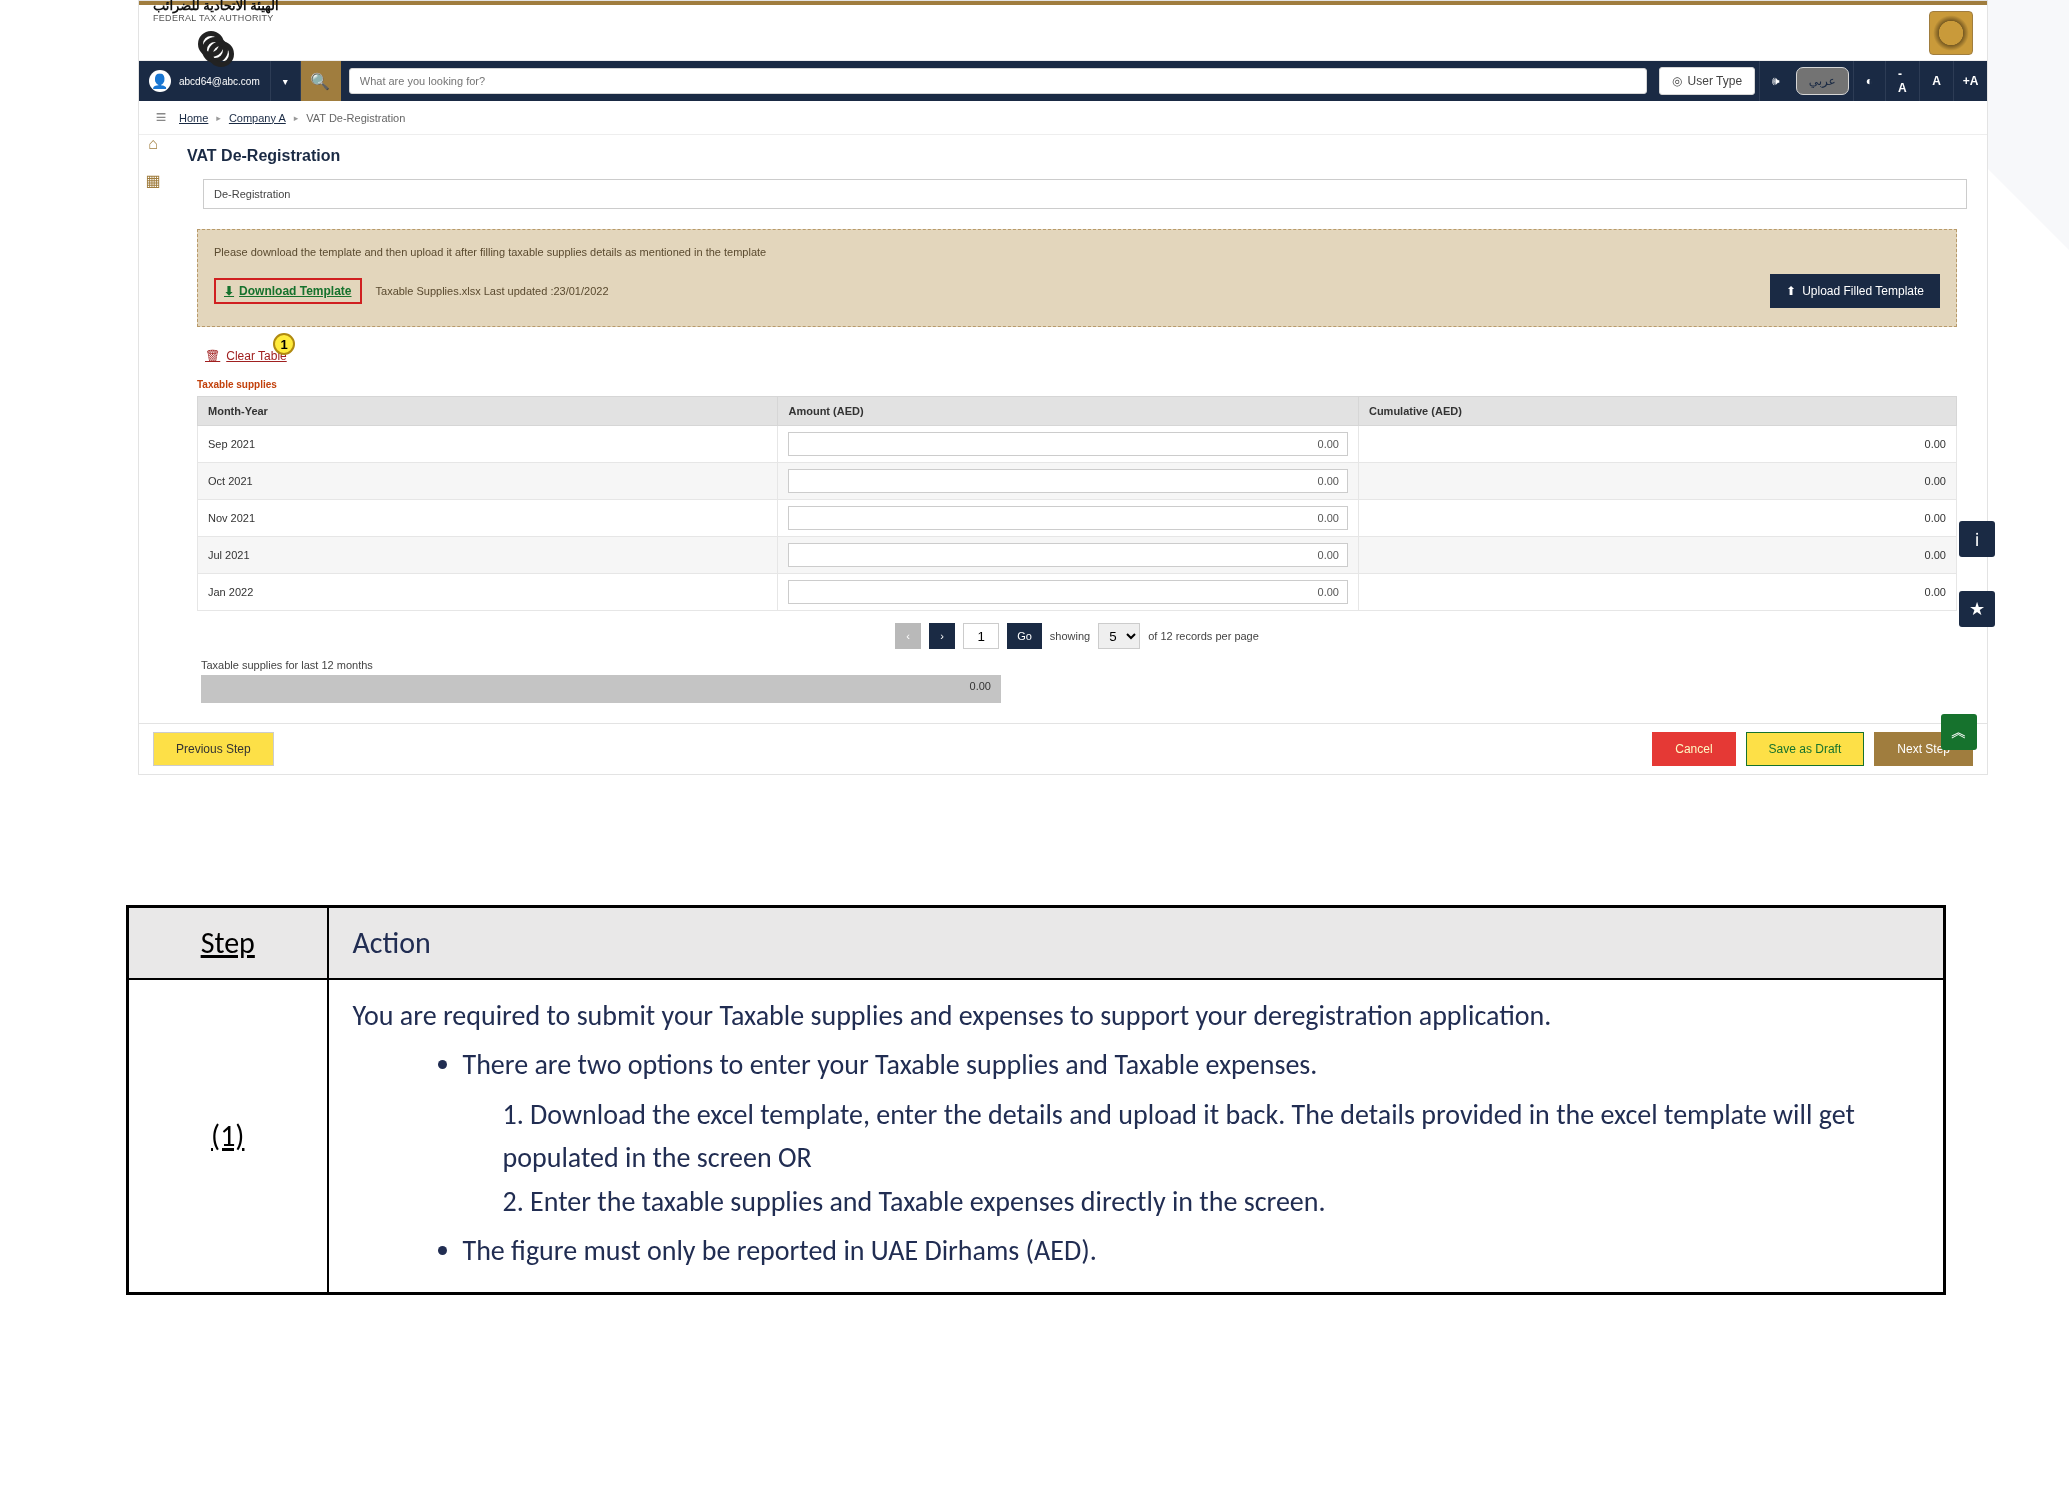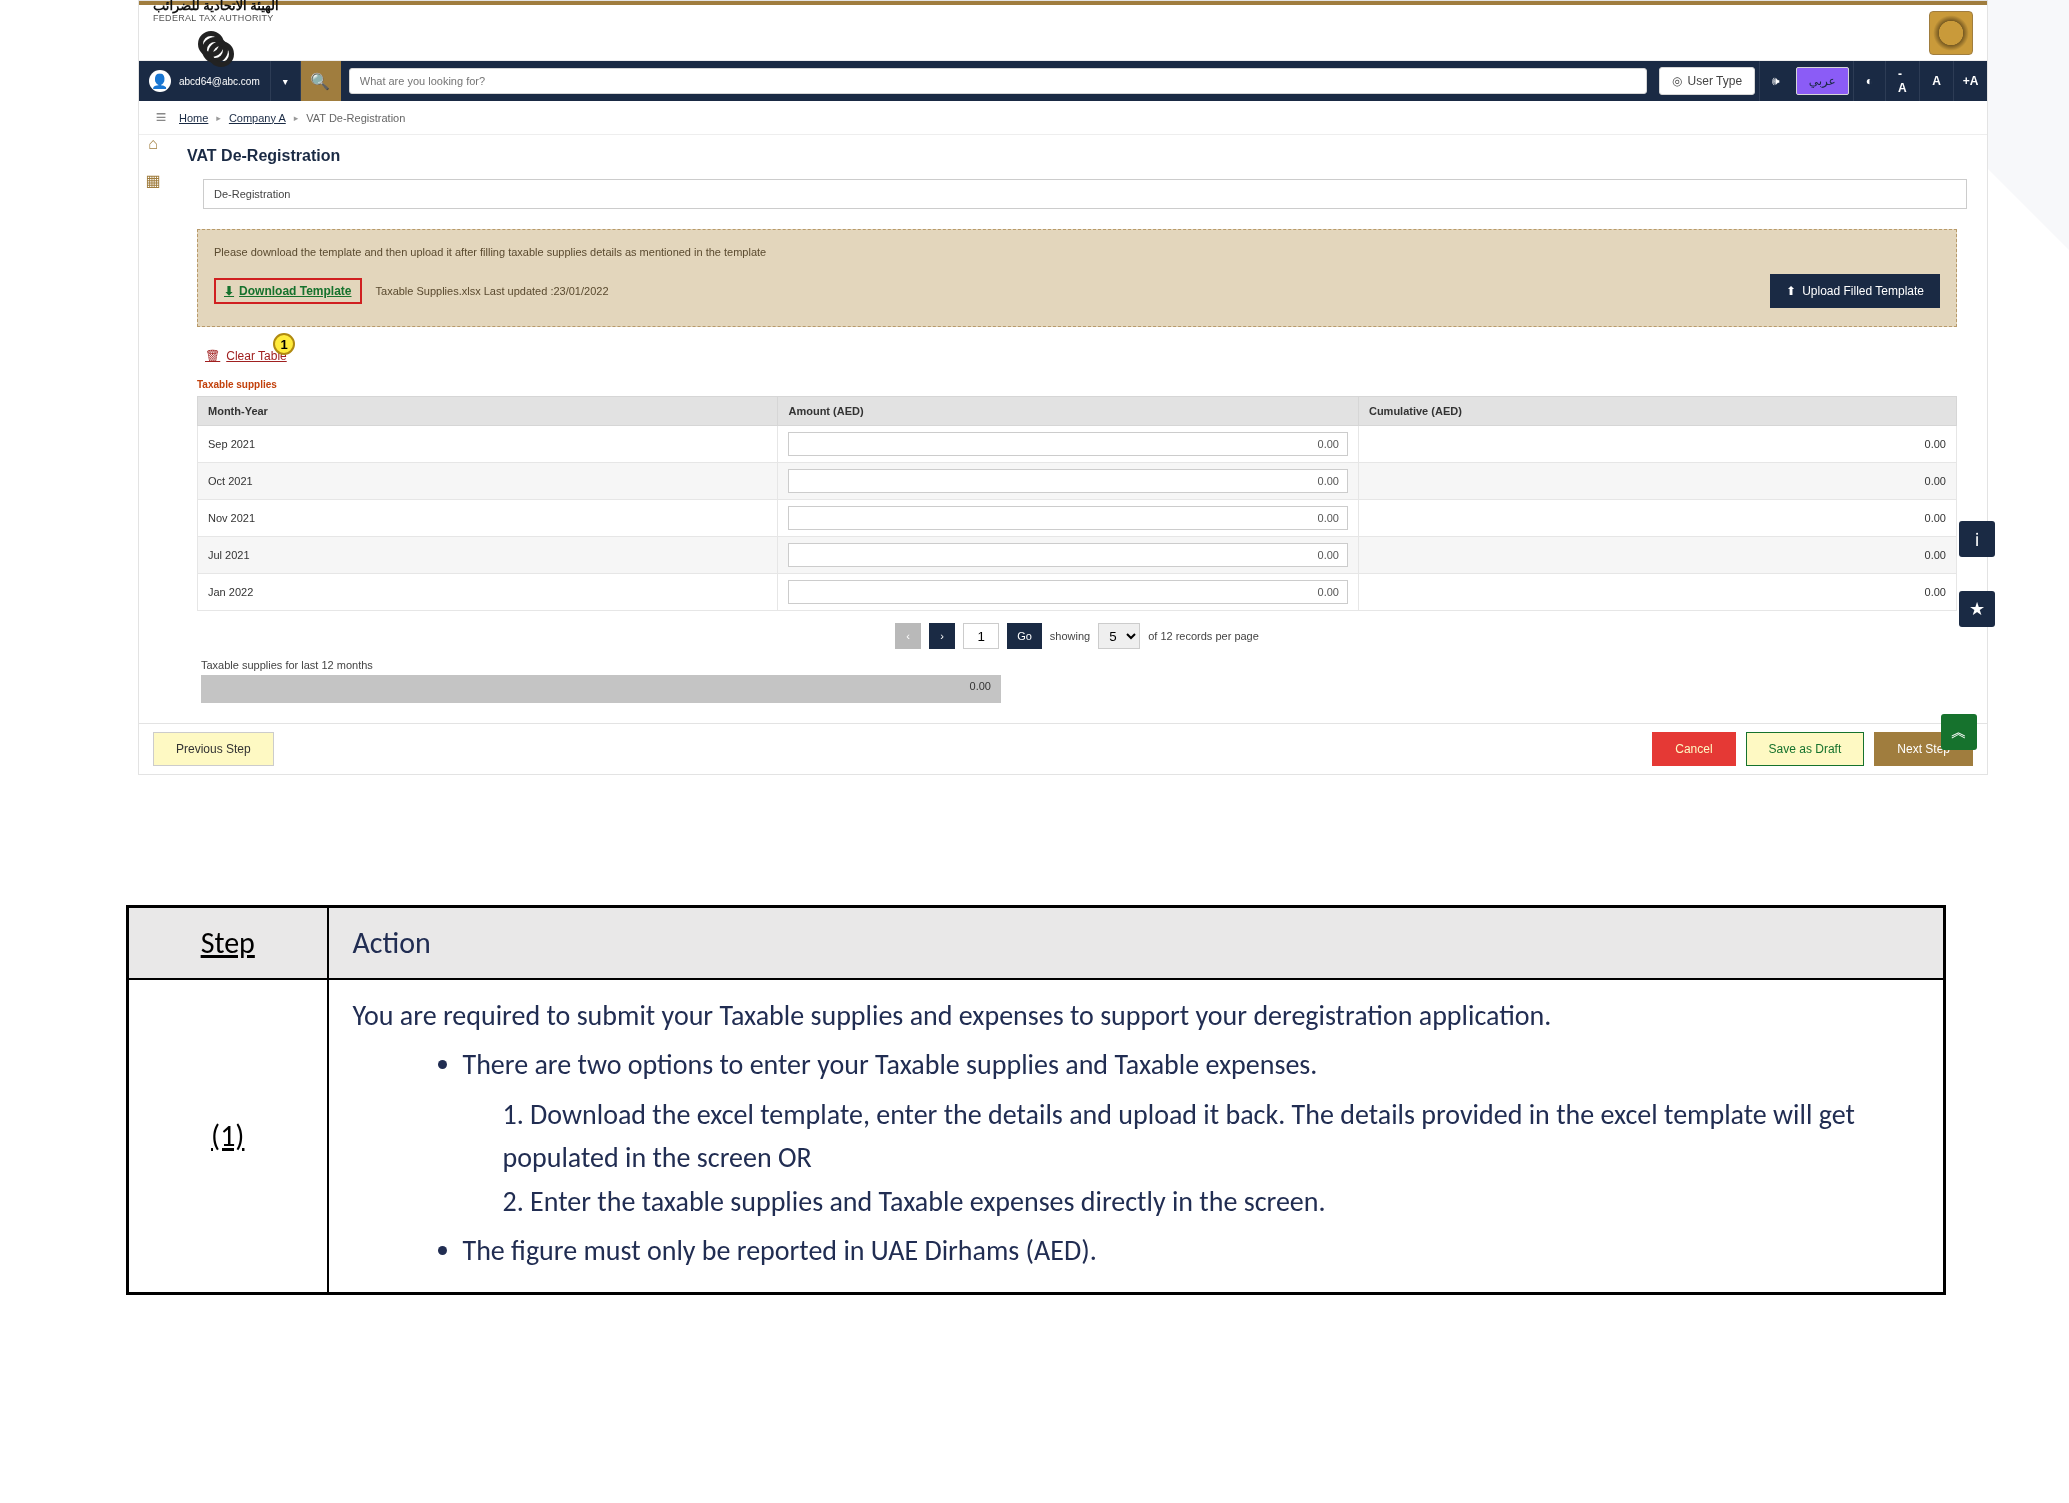--- a/index.html
+++ b/index.html
@@ -28,21 +28,21 @@
   .dark-bar { display:flex; align-items:center; background:#1a2a44; height:40px; color:#fff; }
   .user-pill { display:flex; align-items:center; background:#1a2a44; padding:0 10px; height:100%; gap:8px; border-right:1px solid #2d3c55; }
   .user-pill .av { width:22px; height:22px; border-radius:50%; background:#fff; display:flex; align-items:center; justify-content:center; color:#1a2a44; font-size:14px; }
   .chev-box { width:30px; height:100%; display:flex; align-items:center; justify-content:center; border-right:1px solid #2d3c55; color:#fff; font-size:10px; }
   .search-btn { width:40px; height:100%; background:#a07d3e; display:flex; align-items:center; justify-content:center; color:#fff; font-size:16px; }
   .search-input { flex:1; height:26px; margin:0 8px; border:1px solid #d6d6d6; border-radius:3px; padding:0 10px; font-size:11px; color:#888; background:#fff; }
   .top-controls { display:flex; align-items:center; height:100%; }
   .tc { height:100%; padding:0 12px; display:flex; align-items:center; border-left:1px solid #2d3c55; font-size:12px; color:#fff; gap:5px; cursor:pointer; }
   .tc-white { background:#fff; color:#444; border:1px solid #d6d6d6; margin:5px 4px; height:28px; border-radius:3px; }
   .tc-dark { background:#1a2a44; }
-  .tc-ar { background:#8b5cf6; color:#1a2a44; border:1px solid #d6d6d6; margin:5px 4px; height:28px; border-radius:2px; font-family:serif; }
+  .tc-ar { background:#737373; color:#1a2a44; border:1px solid #d6d6d6; margin:5px 4px; height:28px; border-radius:7px; font-family:serif; }
   .tc-A { width:34px; justify-content:center; font-weight:600; }
 
   
   .crumb-row { display:flex; align-items:center; height:34px; padding:0 12px; font-size:11px; background:#fff; border-bottom:1px solid #eee; gap:8px; }
   .menu-ico { font-size:18px; color:#888; width:20px; text-align:center; }
   .crumb-row a { color:#1a2a44; text-decoration:underline; }
   .crumb-sep { color:#999; font-size:9px; }
   .crumb-cur { color:#666; }
 
   
@@ -94,21 +94,21 @@
   .total-box span { position:absolute; right:10px; top:5px; font-size:11px; color:#333; }
 
   
   .float-btn { position:absolute; right:-8px; width:36px; height:36px; display:flex; align-items:center; justify-content:center; color:#fff; font-size:18px; }
   .fb-info { top:520px; background:#1a2a44; border-radius:3px; }
   .fb-star { top:590px; background:#1a2a44; border-radius:3px; }
   .fb-top  { bottom:24px; right:10px; background:#16722d; border-radius:3px; font-size:16px; }
 
   
   .foot { display:flex; padding:8px 14px; border-top:1px solid #e3e3e3; background:#fff; gap:10px; }
-  .btn { height:34px; padding:0 22px; font-size:12px; border:1px solid #ccc; background:#fef9c3; cursor:pointer; }
+  .btn { height:34px; padding:0 22px; font-size:12px; border:1px solid #ccc; background:#fde047; cursor:pointer; }
   .btn-prev { color:#333; }
   .btn-cancel { background:#e53935; color:#fef9c3; border-color:#e53935; }
   .btn-draft { color:#16722d; border-color:#16722d; }
   .btn-next { background:#a07d3e; color:#fff; border-color:#a07d3e; }
   .foot .spacer { flex:1; }
 
   
   .instr { position:absolute; top:905px; left:126px; width:1820px; border:3px solid #000; border-collapse:collapse; }
   .instr th, .instr td { border:2px solid #000; padding:14px 24px; vertical-align:top; }
   .instr thead th { background:#e9e8e8; font:400 30px/1.4 Calibri, Arial; color:#212d52; text-align:left; }

